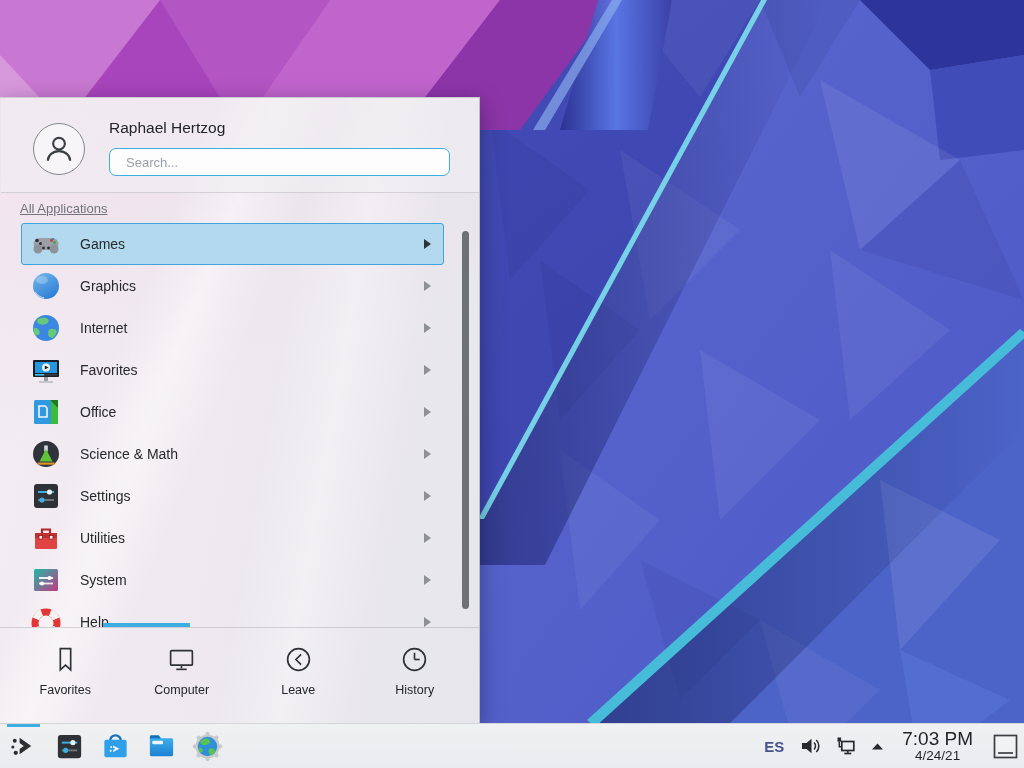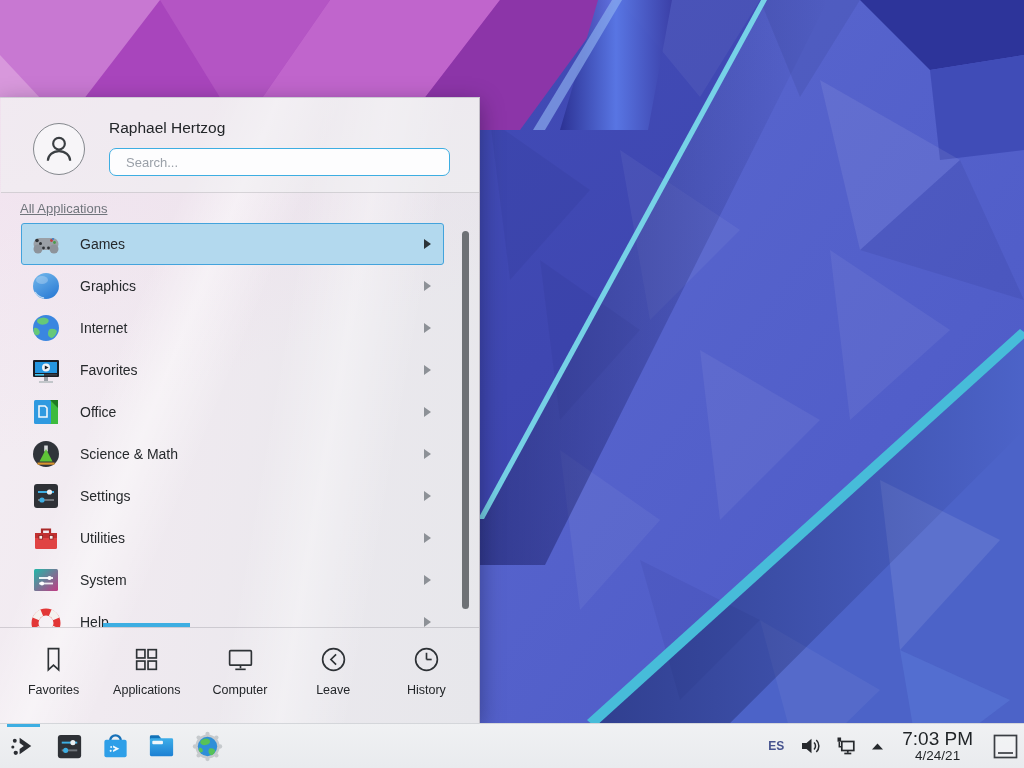--- a/index.html
+++ b/index.html
@@ -55,21 +55,21 @@
   .tab svg { width:29px; height:29px; }
   .tab-label { margin-top:9px; font-size:12.5px; color:#232629; }
 
   
   .taskbar { position:absolute; left:0; bottom:0; width:1024px; height:45px;
     background:linear-gradient(#f0f1f3,#e9ebee); border-top:1px solid #d4d6da; }
   .task-icons { position:absolute; left:8px; top:0; height:100%; display:flex; align-items:center; gap:15px; }
   .task-icon { width:31px; height:31px; }
   .active-bar { position:absolute; left:7px; top:0; width:33px; height:3px; background:#3daee2; }
   .tray { position:absolute; right:5px; top:0; height:100%; display:flex; align-items:center; gap:13px; }
-  .kbd-layout { font-size:12px; font-weight:bold; color:#46538f; padding:0 2px; }
+  .kbd-layout { font-size:15px; font-weight:bold; color:#46538f; padding:0 2px; }
   .clock { display:flex; flex-direction:column; align-items:center; line-height:1.05; padding:0 4px; }
   .clock-time { font-size:19px; color:#1f2326; }
   .clock-date { font-size:13.5px; color:#1f2326; }
   .show-desktop { width:27px; height:27px; margin-left:2px; }
 </style>
 </head>
 <body>
 
 <div class="wallpaper">
 <svg width="1024" height="768" viewBox="0 0 1024 768" preserveAspectRatio="none">
@@ -297,29 +297,20 @@
 
   <div class="tab-bar">
     <div class="tab">
       <svg viewBox="0 0 28 28">
         <path d="M9 3.5 h10 v20.5 l-5 -4.6 -5 4.6 z" fill="none" stroke="#2e3236" stroke-width="1.6"></path>
       </svg>
       <span class="tab-label">Favorites</span>
     </div>
     <div class="tab">
       <svg viewBox="0 0 28 28">
-        <rect x="4.5" y="4.5" width="8" height="8" fill="none" stroke="#2e3236" stroke-width="1.6"></rect>
-        <rect x="15.5" y="4.5" width="8" height="8" fill="none" stroke="#2e3236" stroke-width="1.6"></rect>
-        <rect x="4.5" y="15.5" width="8" height="8" fill="none" stroke="#2e3236" stroke-width="1.6"></rect>
-        <rect x="15.5" y="15.5" width="8" height="8" fill="none" stroke="#2e3236" stroke-width="1.6"></rect>
-      </svg>
-      <span class="tab-label">Applications</span>
-    </div>
-    <div class="tab">
-      <svg viewBox="0 0 28 28">
         <rect x="3.5" y="5.5" width="21" height="14" rx="1" fill="none" stroke="#2e3236" stroke-width="1.6"></rect>
         <line x1="14" y1="19.5" x2="14" y2="22.5" stroke="#2e3236" stroke-width="1.6"></line>
         <line x1="9" y1="23.5" x2="19" y2="23.5" stroke="#2e3236" stroke-width="1.6"></line>
       </svg>
       <span class="tab-label">Computer</span>
     </div>
     <div class="tab">
       <svg viewBox="0 0 28 28">
         <circle cx="14" cy="14" r="10.5" fill="none" stroke="#2e3236" stroke-width="1.6"></circle>
         <path d="M16.5 9 l-5 5 5 5" fill="none" stroke="#2e3236" stroke-width="1.6"></path>

